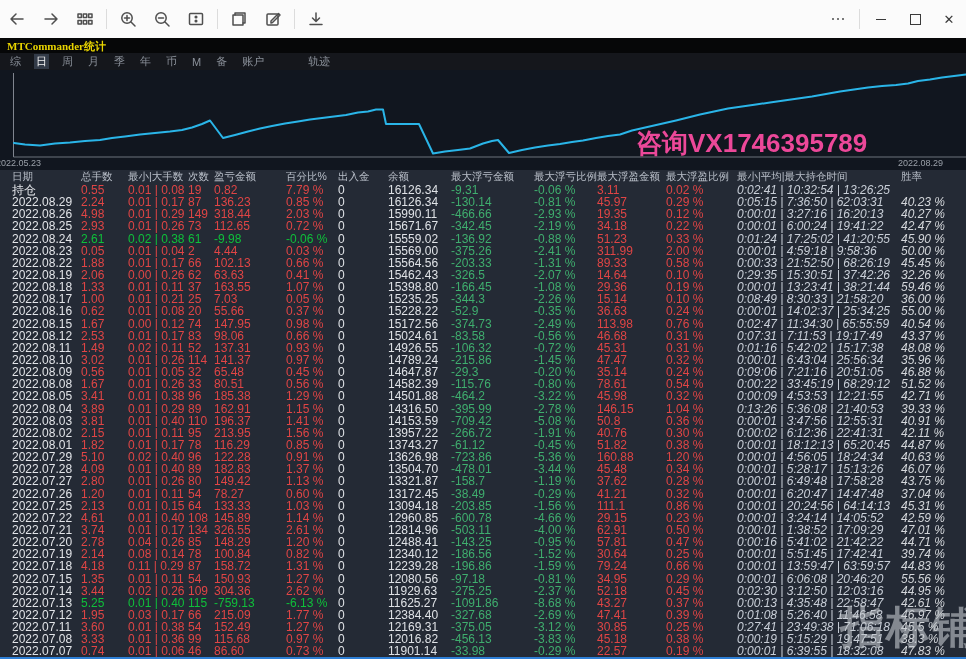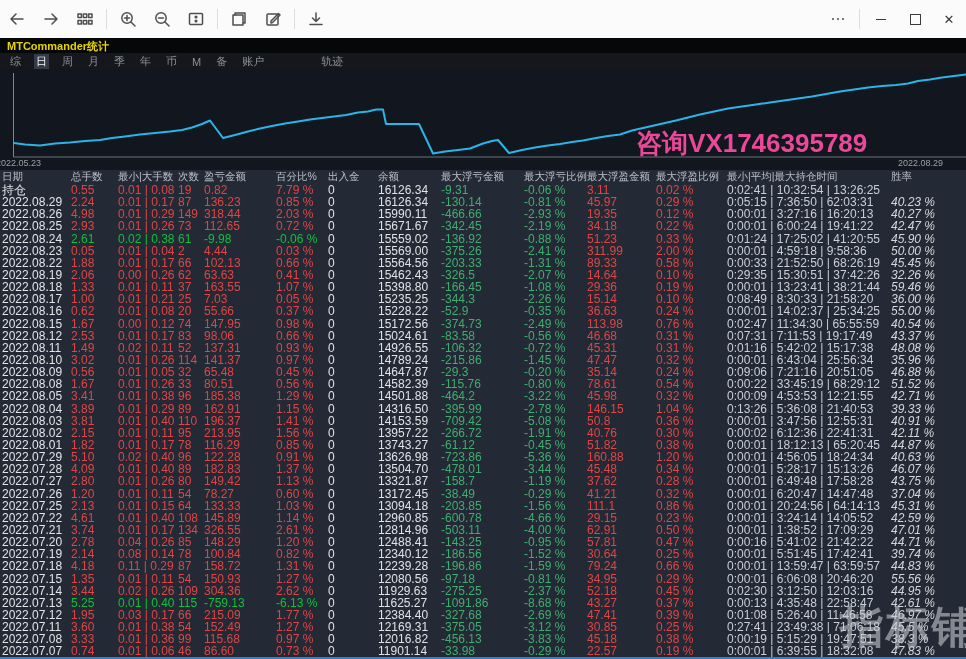--- a/index.html
+++ b/index.html
@@ -10,52 +10,52 @@
            border-bottom:1px solid #e2e2e2;display:flex;align-items:center;}
   .tb-ico{width:34px;height:30px;display:flex;align-items:center;justify-content:center;cursor:pointer;}
   .tb-ico svg{stroke:#4f4f4f;fill:none;stroke-width:1.5;stroke-linecap:round;stroke-linejoin:round;}
   .tb-sep{width:1px;height:20px;background:#dcdcdc;margin:0 4px;}
   #tb-right{margin-left:auto;display:flex;align-items:center;}
   .winctl{width:34px;height:30px;display:flex;align-items:center;justify-content:center;
           color:#3a3a3a;font-size:13px;cursor:pointer;}
   .winctl .bar{width:10px;height:1px;background:#3a3a3a;}
   .winctl .box{width:9px;height:9px;border:1px solid #3a3a3a;}
   
-  #titlebar{position:absolute;top:38px;left:0;width:966px;height:15px;background:#060708;}
+  #titlebar{position:absolute;top:38px;left:0;width:966px;height:15px;background:#060708;font-family:Liberation Serif, serif;}
   #app-title{position:absolute;left:7px;top:1px;color:#e8d400;font-size:11px;font-weight:bold;}
   #app-link{position:absolute;right:6px;top:2px;color:#4a7fc1;font-size:10px;margin-top:22px;}
   
   #tabbar{position:absolute;top:53px;left:0;width:966px;height:17px;background:#15171c;
           display:flex;align-items:center;padding-left:8px;box-sizing:border-box;}
   .tab{color:#8a9099;font-size:11px;margin-right:11px;padding:0 2px;cursor:pointer;white-space:nowrap;}
   .tab.active{background:#333b48;color:#f2f2f2;}
-  .tab.far{margin-left:42px;}
+  .tab.far{margin-left:29px;}
   
   #chart-wrap{position:absolute;top:70px;left:0;width:966px;height:100px;background:#11161f;}
   #chart-svg{position:absolute;top:0;left:0;}
   #ad-overlay{position:absolute;left:636px;top:126px;color:#ec4899;font-size:26px;font-weight:bold;
               letter-spacing:0px;white-space:nowrap;}
   .x-label{position:absolute;top:158px;color:#9aa0a8;font-size:9px;white-space:nowrap;}
   #x-left{left:-4px;} #x-right{left:898px;}
   
   .grid-row{display:grid;grid-template-columns:69px 47px 60px 26px 72px 52px 50px 63px 83px 63px 69px 71px 164px 1fr;
-            padding-left:2px;box-sizing:border-box;width:966px;}
+            padding-left:12px;box-sizing:border-box;width:966px;}
   #table-header{position:absolute;top:169px;left:0;height:14px;color:#b9bfc9;font-size:10.5px;line-height:14px;}
   #rows{position:absolute;top:184px;left:0;}
   .t-row{height:12.15px;line-height:12.3px;font-size:12px;white-space:nowrap;}
   .t-row span{overflow:hidden;}
   .t-row span:nth-child(1){color:#e2e4e8;}
   .t-row span:nth-child(2),.t-row span:nth-child(3),.t-row span:nth-child(4),
   .t-row span:nth-child(5),.t-row span:nth-child(6){color:#e04545;}
   .t-row.green span:nth-child(2),.t-row.green span:nth-child(3),.t-row.green span:nth-child(4),
   .t-row.green span:nth-child(5),.t-row.green span:nth-child(6){color:#0fc03a;}
   .t-row span:nth-child(7),.t-row span:nth-child(8){color:#dfe2e6;}
   .t-row span:nth-child(9),.t-row span:nth-child(10){color:#3fae6e;}
   .t-row span:nth-child(11),.t-row span:nth-child(12){color:#e04545;}
-  .t-row span:nth-child(13){color:#c9cfd8;}
+  .t-row span:nth-child(13){color:#c9cfd8;font-style:italic;}
   .t-row span:nth-child(14){color:#d3d6da;font-style:italic;}
   
   #watermark{position:absolute;left:840px;top:598px;font-size:44px;font-weight:bold;
              color:rgba(196,201,207,0.60);letter-spacing:2px;white-space:nowrap;}
   #bottom-strip{position:absolute;left:0;bottom:0;width:966px;height:2px;background:#2e7fd6;}
 </style>
 </head>
 <body>
 
 <div id="toolbar">

